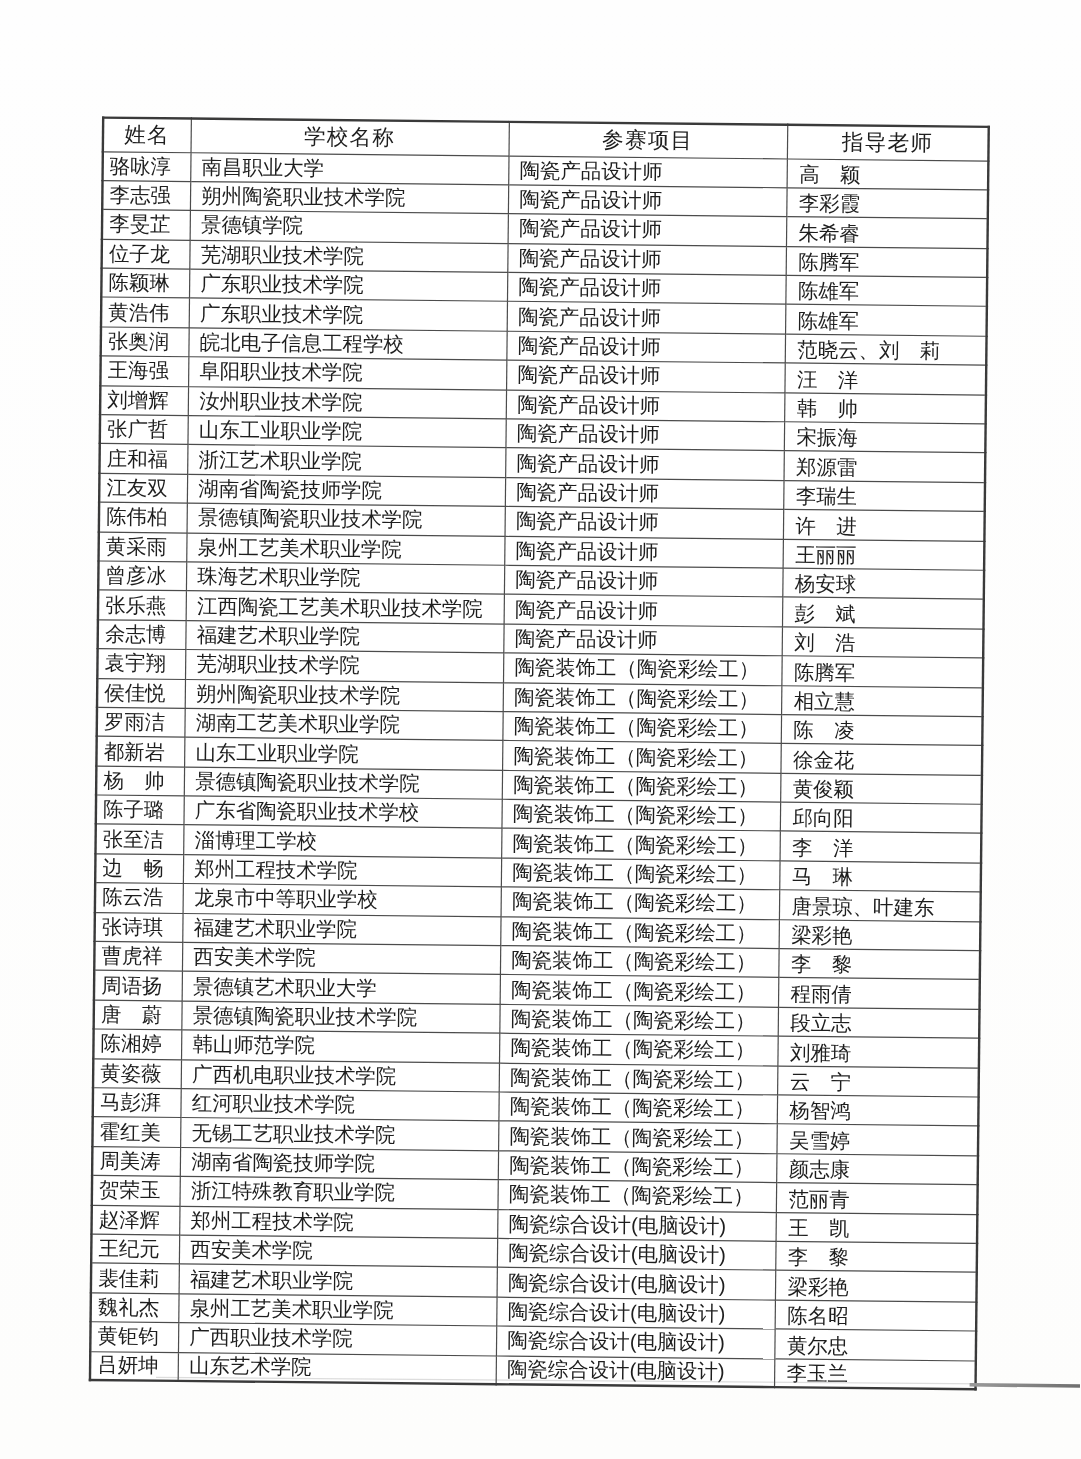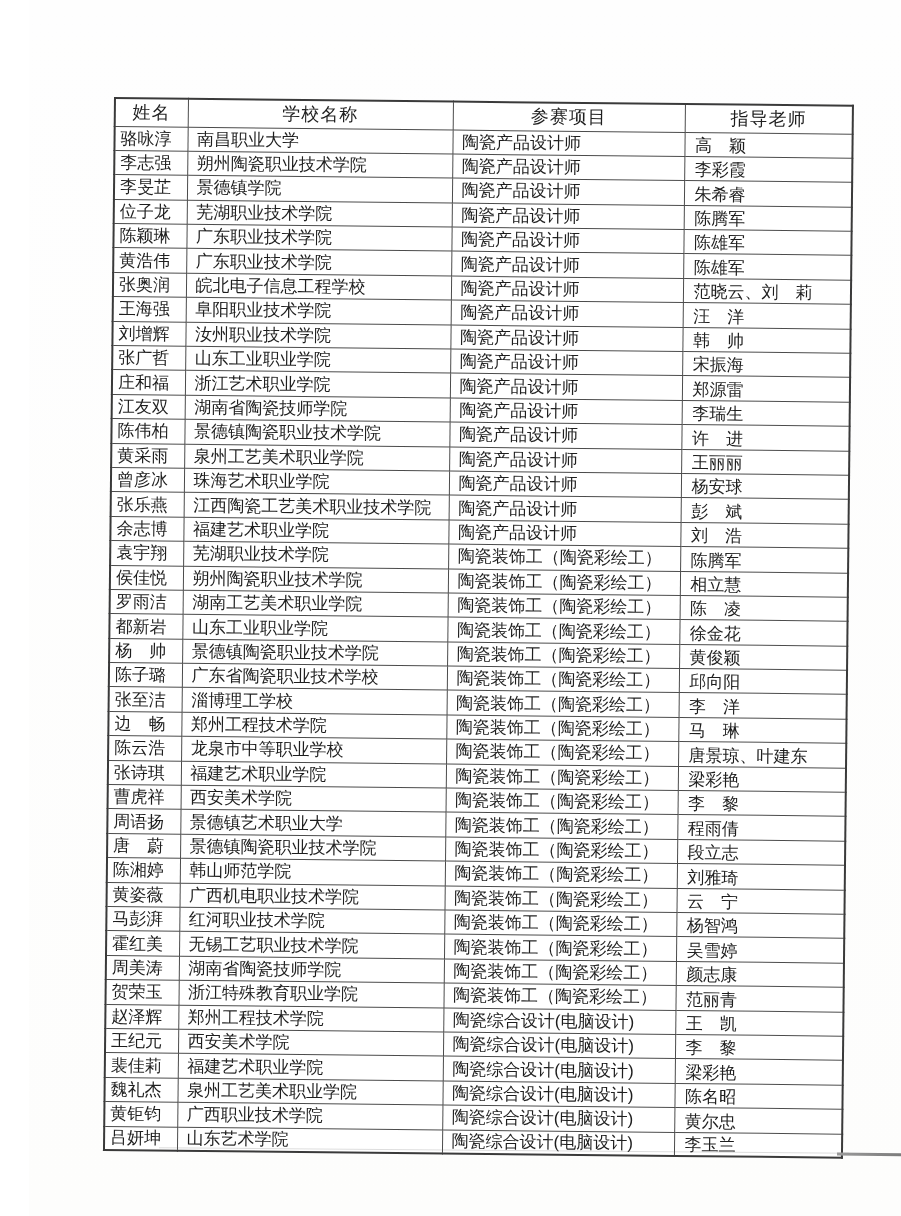--- a/index.html
+++ b/index.html
@@ -6,21 +6,20 @@
   html,body { width:901px; height:1216px; }
   body {
     font-family:"Liberation Sans", sans-serif;
     background:#ffffff;
     position:relative;
     overflow:hidden;
   }
   .page {
     position:absolute; inset:0;
     background:linear-gradient(180deg,#fefefe 0%,#fdfdfc 100%);
-    margin-left:29px;
   }
   .table-wrap {
     position:absolute;
     left:85px; top:97px;
     width:738px;
     transform:rotate(0.6deg);
     transform-origin:0 0;
   }
   table.roster {
     width:738px;

